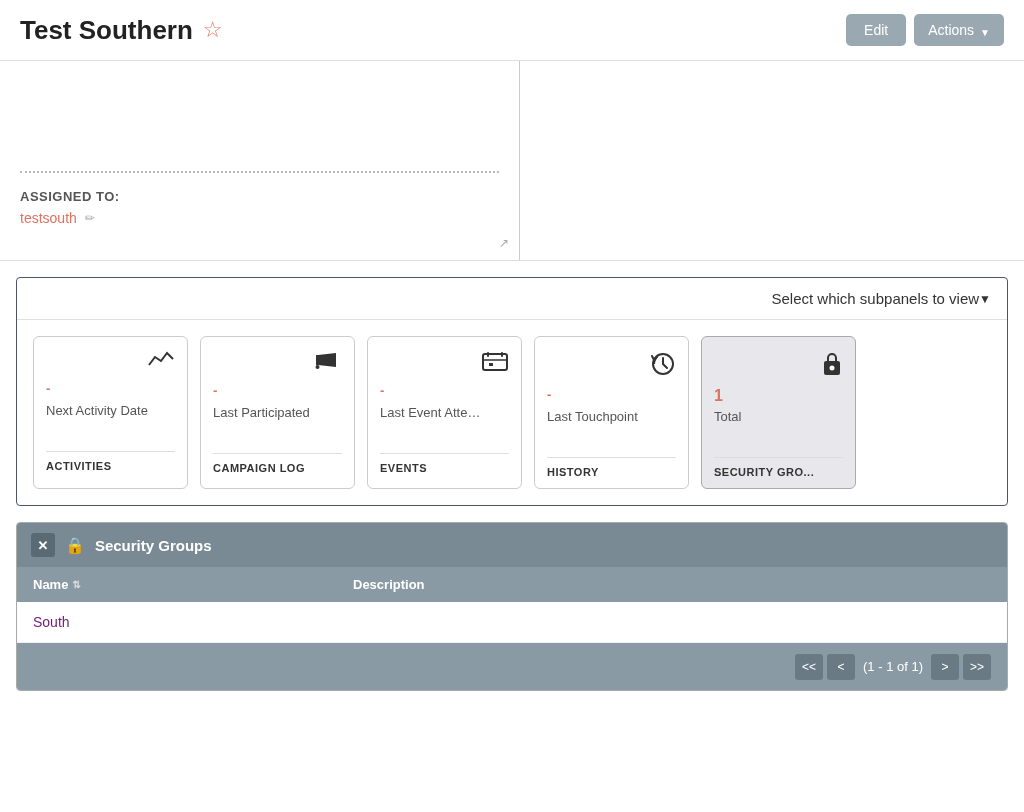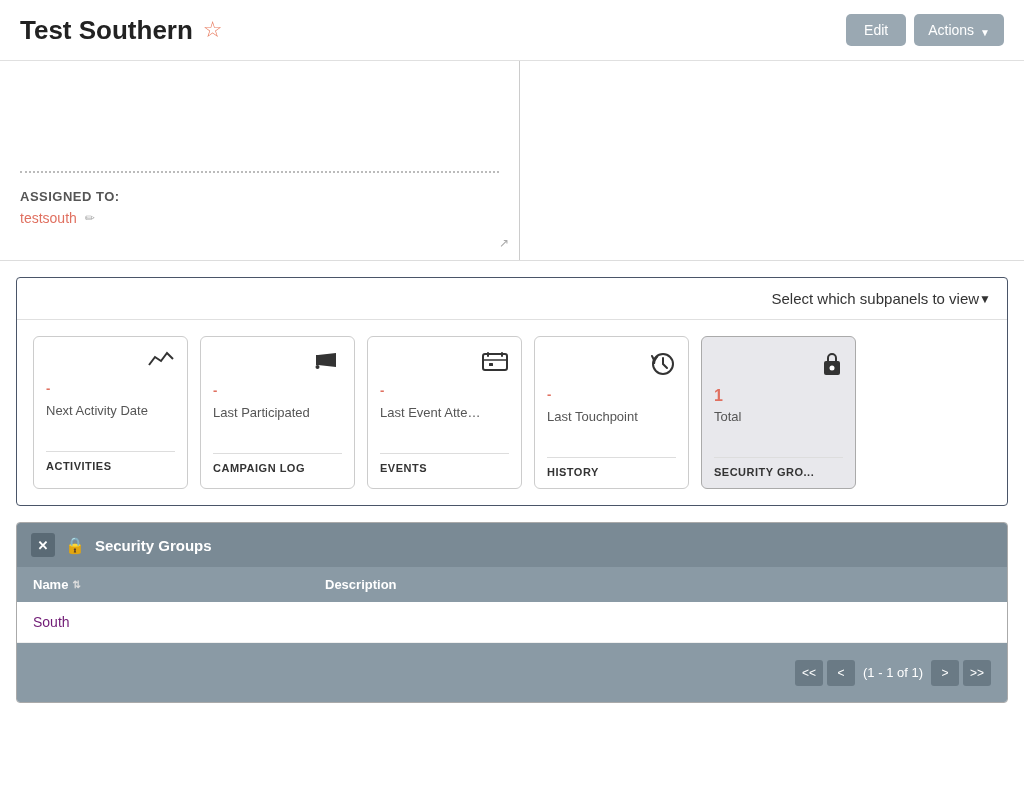--- a/index.html
+++ b/index.html
@@ -233,21 +233,21 @@
     .security-title {
       font-size: 15px;
       font-weight: 600;
     }
     .table-header {
       display: flex;
       background: #8a9aa5;
       padding: 10px 16px;
     }
     .col-name {
-      width: 292px;
+      width: 320px;
       font-weight: 700;
       color: #fff;
       font-size: 13px;
       display: flex;
       align-items: center;
       gap: 4px;
     }
     .sort-icon {
       font-size: 10px;
       color: #ddd;
@@ -279,21 +279,21 @@
       background: #8a9aa5;
       padding: 10px 16px;
       display: flex;
       justify-content: flex-end;
       align-items: center;
       gap: 4px;
     }
     .page-info {
       color: #fff;
       font-size: 13px;
-      margin: 12px 4px;
+      margin: 6px 4px;
     }
     .page-btn {
       background: #6a7a85;
       color: #fff;
       border: none;
       border-radius: 3px;
       width: 28px;
       height: 26px;
       cursor: pointer;
       font-size: 12px;

